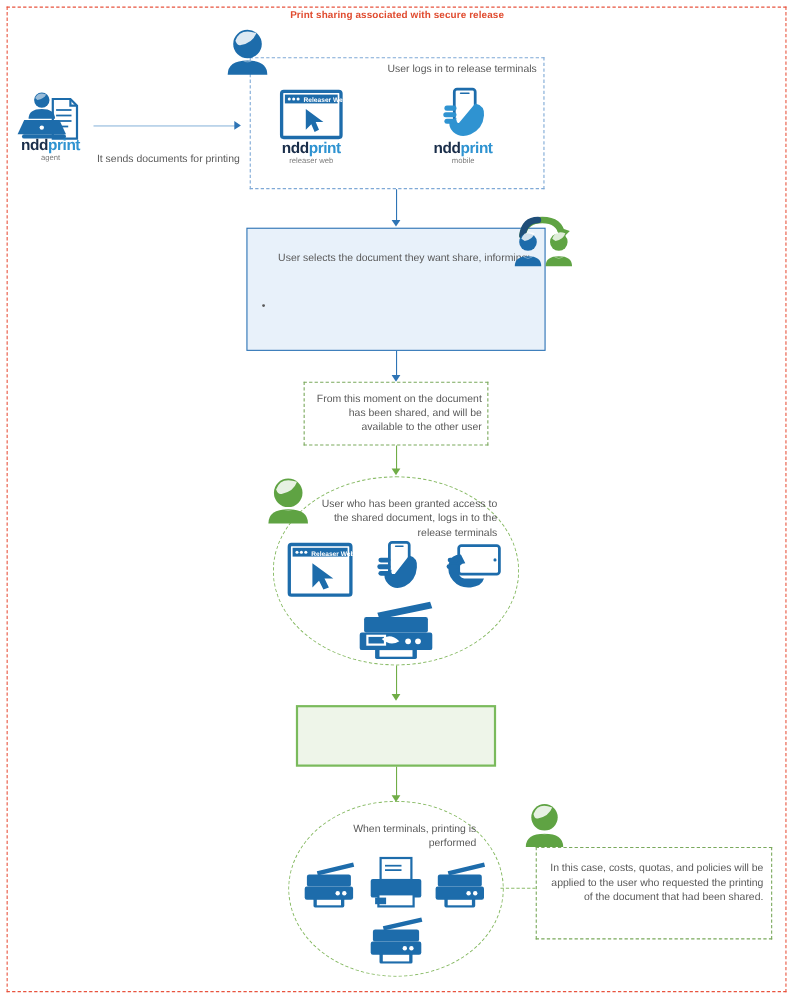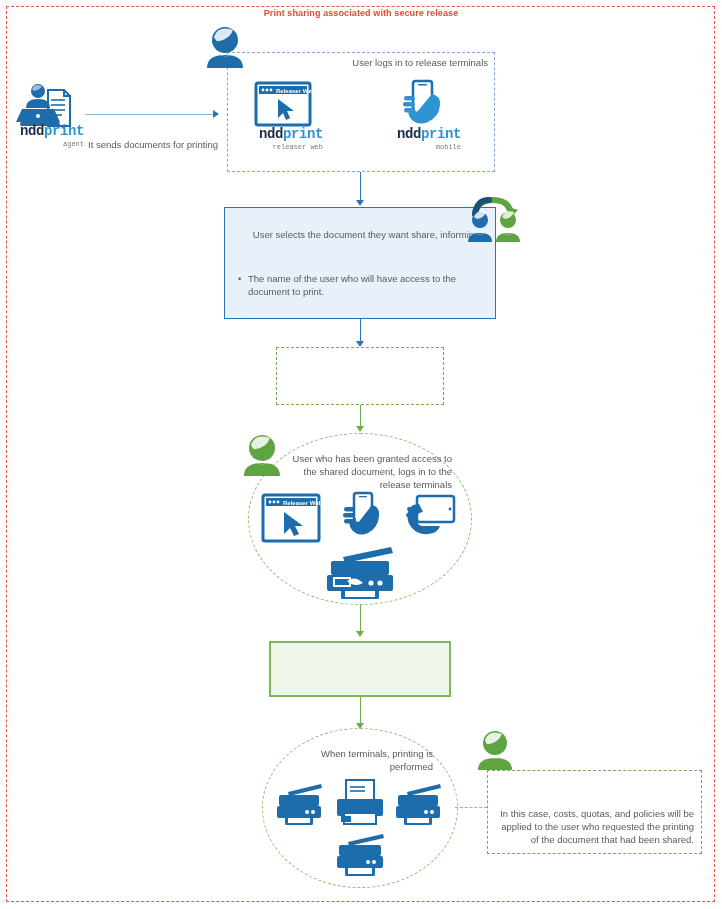--- a/index.html
+++ b/index.html
@@ -88,22 +88,22 @@
     position:absolute;
     width:0;height:0;
     border-top:4px solid transparent;
     border-bottom:4px solid transparent;
     border-left:6px solid #2e74b5;
   }
 
   
   .ndd{
     position:absolute;
-    text-align:right;
-    font-family:Liberation Mono, monospace;
+    text-align:center;
+    font-family:Liberation Sans, sans-serif;
   }
   .ndd .l1{font-size:14px;font-weight:bold;letter-spacing:-.4px;}
   .ndd .l1 .a{color:#1a2e4a;}
   .ndd .l1 .b{color:#2f93d1;}
   .ndd .l2{font-size:7px;color:#7b7b7b;margin-top:1px;}
 
   svg{display:block;overflow:visible;}
   .ic{position:absolute;}
 </style>
 </head>
@@ -190,21 +190,20 @@
     <div class="l1"><span class="a">ndd</span><span class="b">print</span></div>
     <div class="l2">mobile</div>
   </div>
 
   <div class="vline" style="left:360px;top:172px;height:30px;"></div>
   <div class="arrow-down" style="left:356px;top:200px;"></div>
 
   <div class="box box-solid-blue" style="left:224px;top:207px;width:272px;height:112px;"></div>
   <div class="txt" style="left:238px;top:228px;width:244px;">User selects the document they want share, informing:</div>
   <div class="txt txt-left" style="left:238px;top:272px;width:16px;">•</div>
-  <div class="txt txt-left" style="left:248px;top:272px;width:228px;">The name of the user who will have access to the document to print.</div>
 
   <div class="ic" style="left:463px;top:196px;">
     <svg width="62" height="48" viewBox="0 0 62 48">
       <path d="M12 18 q2 -14 18 -14 q16 0 18 14" fill="none" stroke="#5fa343" stroke-width="6" stroke-linecap="round"></path>
       <path d="M12 18 q2 -14 14 -14" fill="none" stroke="#1f4e79" stroke-width="6" stroke-linecap="round"></path>
       <path d="M43 10 l12 4 l-9 9 z" fill="#5fa343"></path>
 
       <circle cx="17" cy="24" r="8" fill="#1d6cab"></circle>
       <path d="M11 21 q3 -8 12 -5 q-2 6 -9 7z" fill="#ffffff" opacity=".8"></path>
       <path d="M5 46 q0 -9 12 -9 q12 0 12 9 z" fill="#1d6cab"></path>
@@ -214,20 +213,21 @@
       <path d="M39 21 q3 -8 12 -5 q-2 6 -9 7z" fill="#ffffff" opacity=".8"></path>
       <path d="M33 46 q0 -9 12 -9 q12 0 12 9 z" fill="#5fa343"></path>
       <path d="M40 37 q5 4 10 0 q-5 3 -10 0z" fill="#ffffff" opacity=".7"></path>
     </svg>
   </div>
 
   <div class="vline" style="left:360px;top:319px;height:24px;"></div>
   <div class="arrow-down" style="left:356px;top:341px;"></div>
 
   <div class="box box-dashed-green" style="left:276px;top:347px;width:168px;height:58px;"></div>
+  <div class="txt" style="left:282px;top:356px;width:156px;">From this moment on the document has been shared, and will be available to the other user</div>
 
   <div class="vline green" style="left:360px;top:405px;height:24px;"></div>
   <div class="arrow-down green" style="left:356px;top:426px;"></div>
 
   <div class="box ellipse-green" style="left:248px;top:433px;width:224px;height:172px;"></div>
   <div class="txt" style="left:284px;top:452px;width:168px;">User who has been granted access to the shared document, logs in to the release terminals</div>
 
   <div class="ic" style="left:242px;top:434px;">
     <svg width="40" height="42" viewBox="0 0 40 42">
       <circle cx="20" cy="14" r="13" fill="#5fa343"></circle>
@@ -347,21 +347,21 @@
       <circle cx="33" cy="29" r="2" fill="#ffffff"></circle>
       <circle cx="39" cy="29" r="2" fill="#ffffff"></circle>
       <rect x="10" y="33" width="30" height="10" rx="1.5" fill="#1d6cab"></rect>
       <rect x="13" y="35" width="24" height="6" fill="#ffffff"></rect>
     </svg>
   </div>
 
   <div class="hline greendash" style="left:455px;top:807px;width:32px;"></div>
 
   <div class="box box-dashed-green" style="left:487px;top:770px;width:215px;height:84px;"></div>
-  <div class="txt" style="left:495px;top:783px;width:199px;margin-top:24px;">In this case, costs, quotas, and policies will be applied to the user who requested the printing of the document that had been shared.</div>
+  <div class="txt" style="left:495px;top:783px;width:199px;">In this case, costs, quotas, and policies will be applied to the user who requested the printing of the document that had been shared.</div>
 
   <div class="ic" style="left:477px;top:730px;">
     <svg width="36" height="40" viewBox="0 0 36 40">
       <circle cx="18" cy="13" r="12" fill="#5fa343"></circle>
       <path d="M8 10 q4 -11 17 -6 q-3 8 -13 10 q-3 1 -4 -4z" fill="#ffffff" opacity=".85"></path>
       <path d="M1 40 q0 -12 17 -12 q17 0 17 12 z" fill="#5fa343"></path>
       <path d="M12 26 q6 5 12 0 q-6 4 -12 0z" fill="#ffffff" opacity=".6"></path>
     </svg>
   </div>
 

